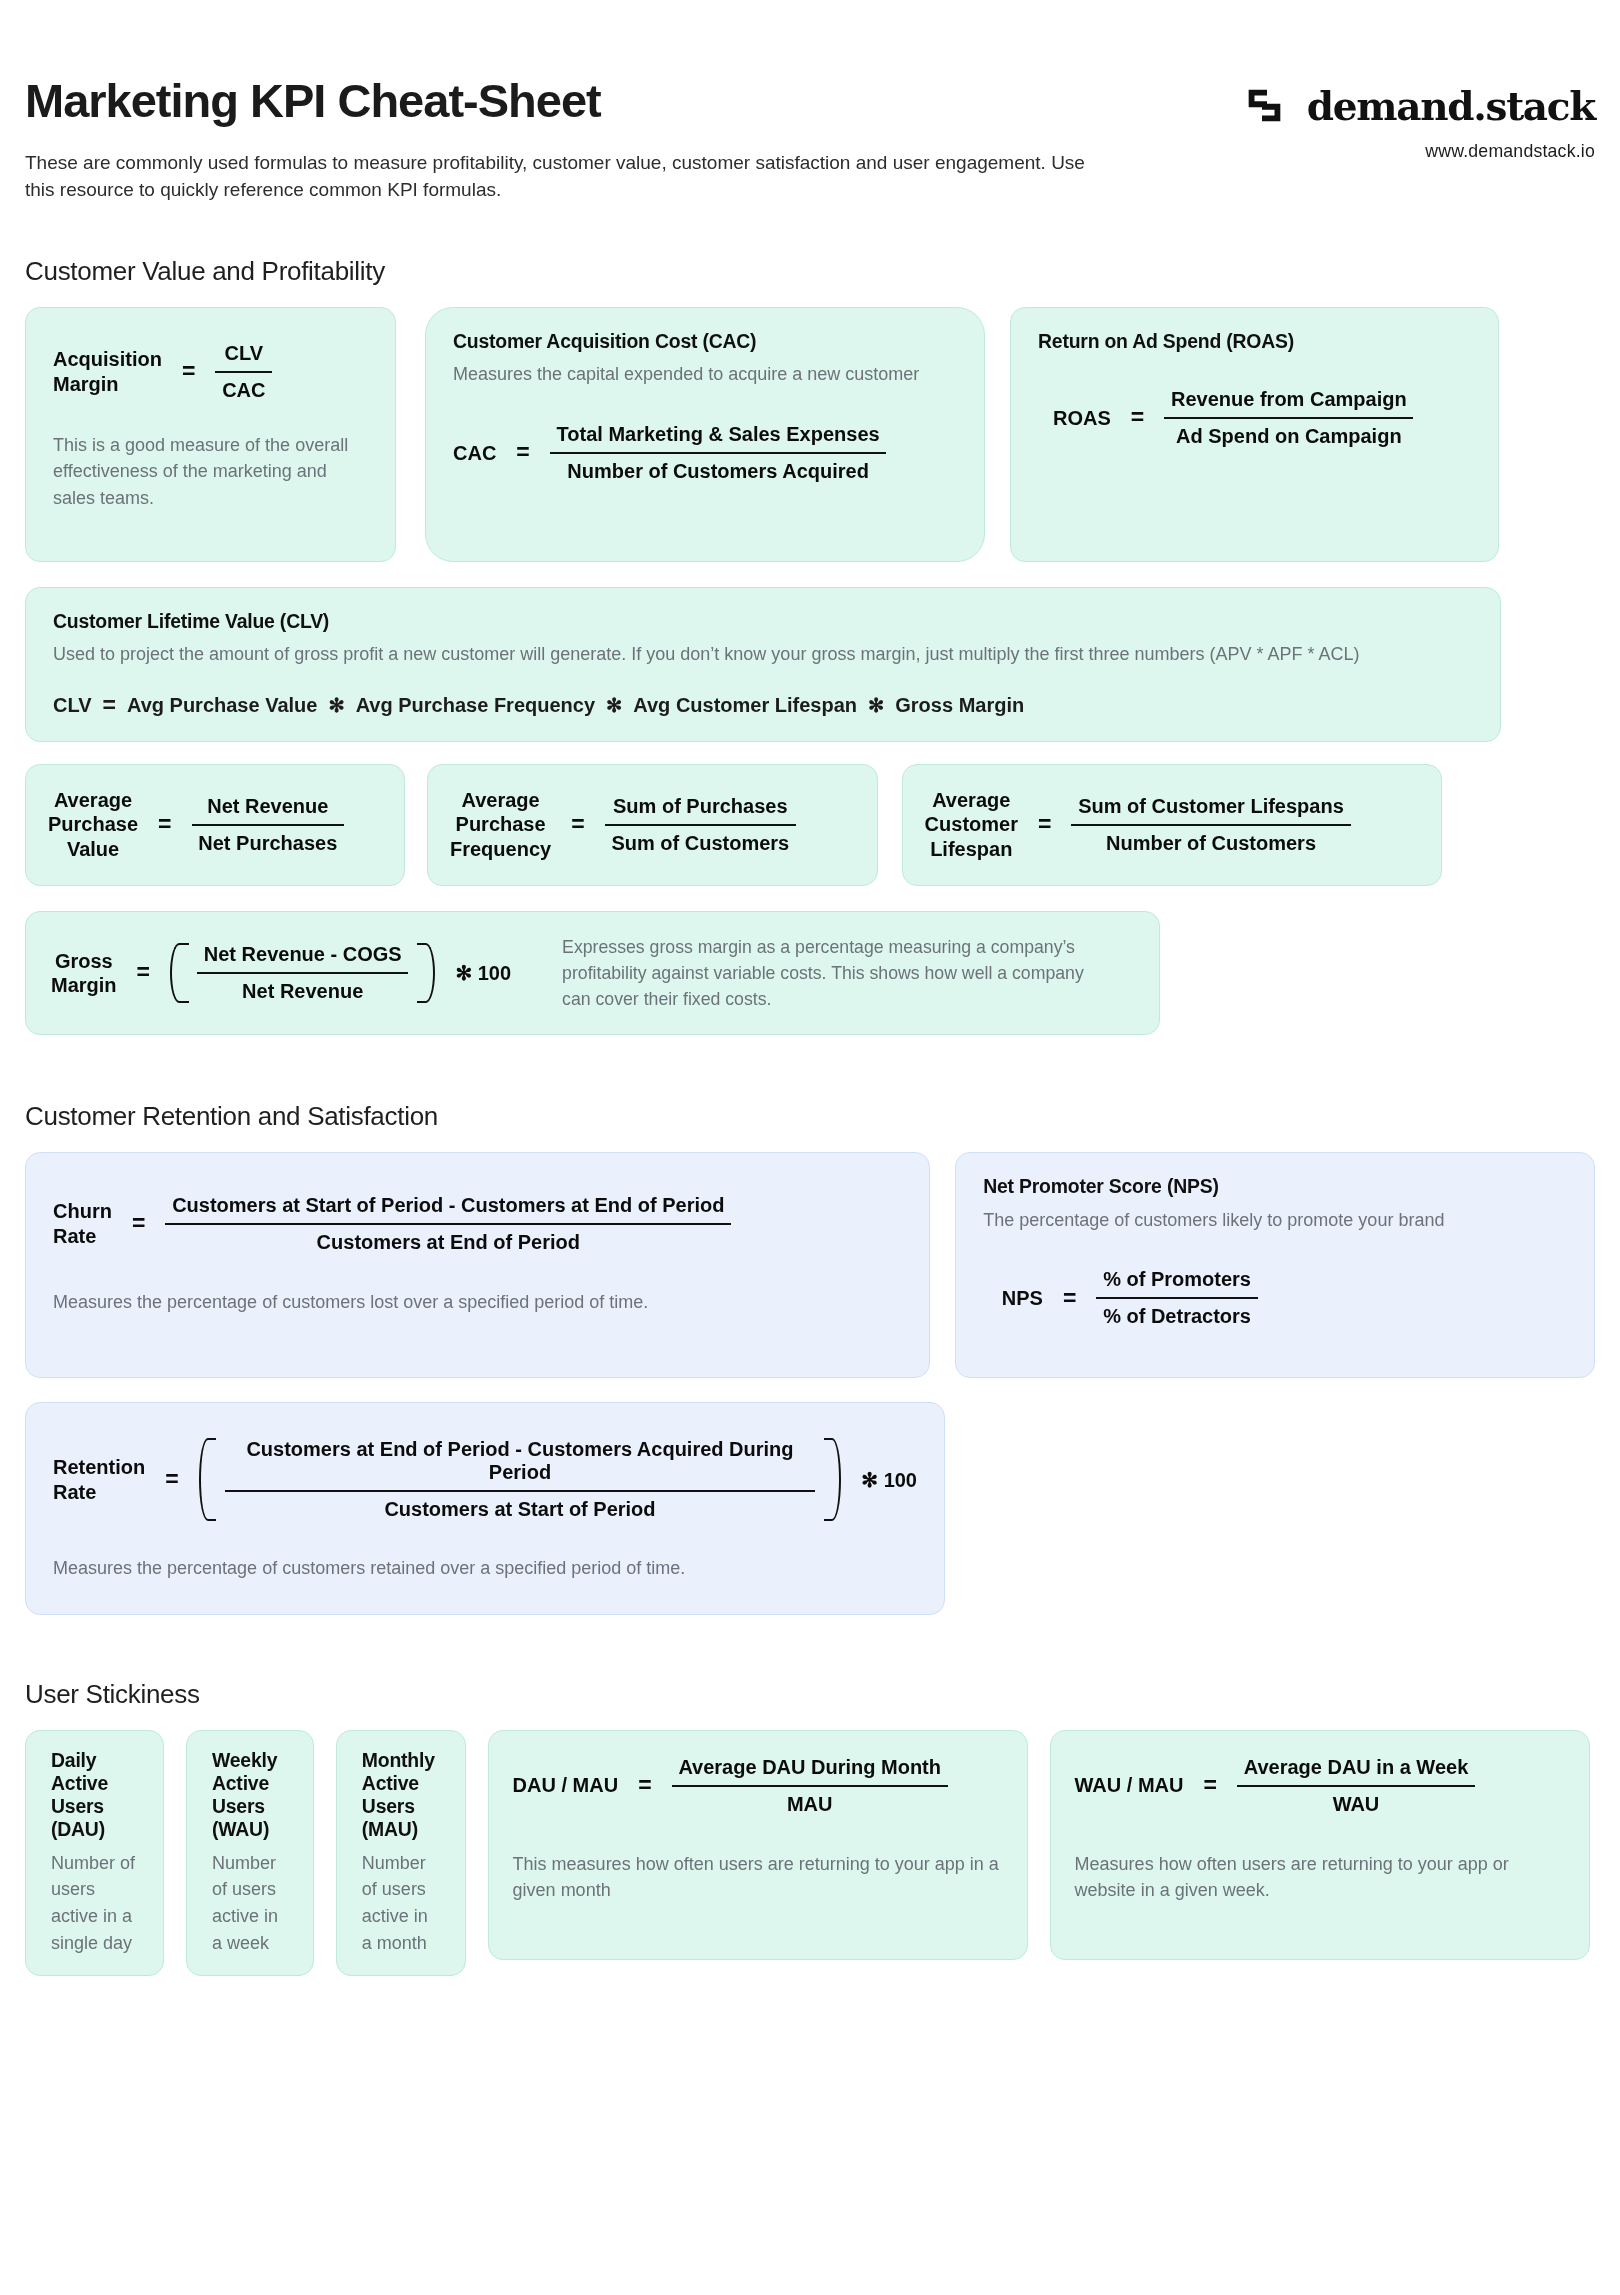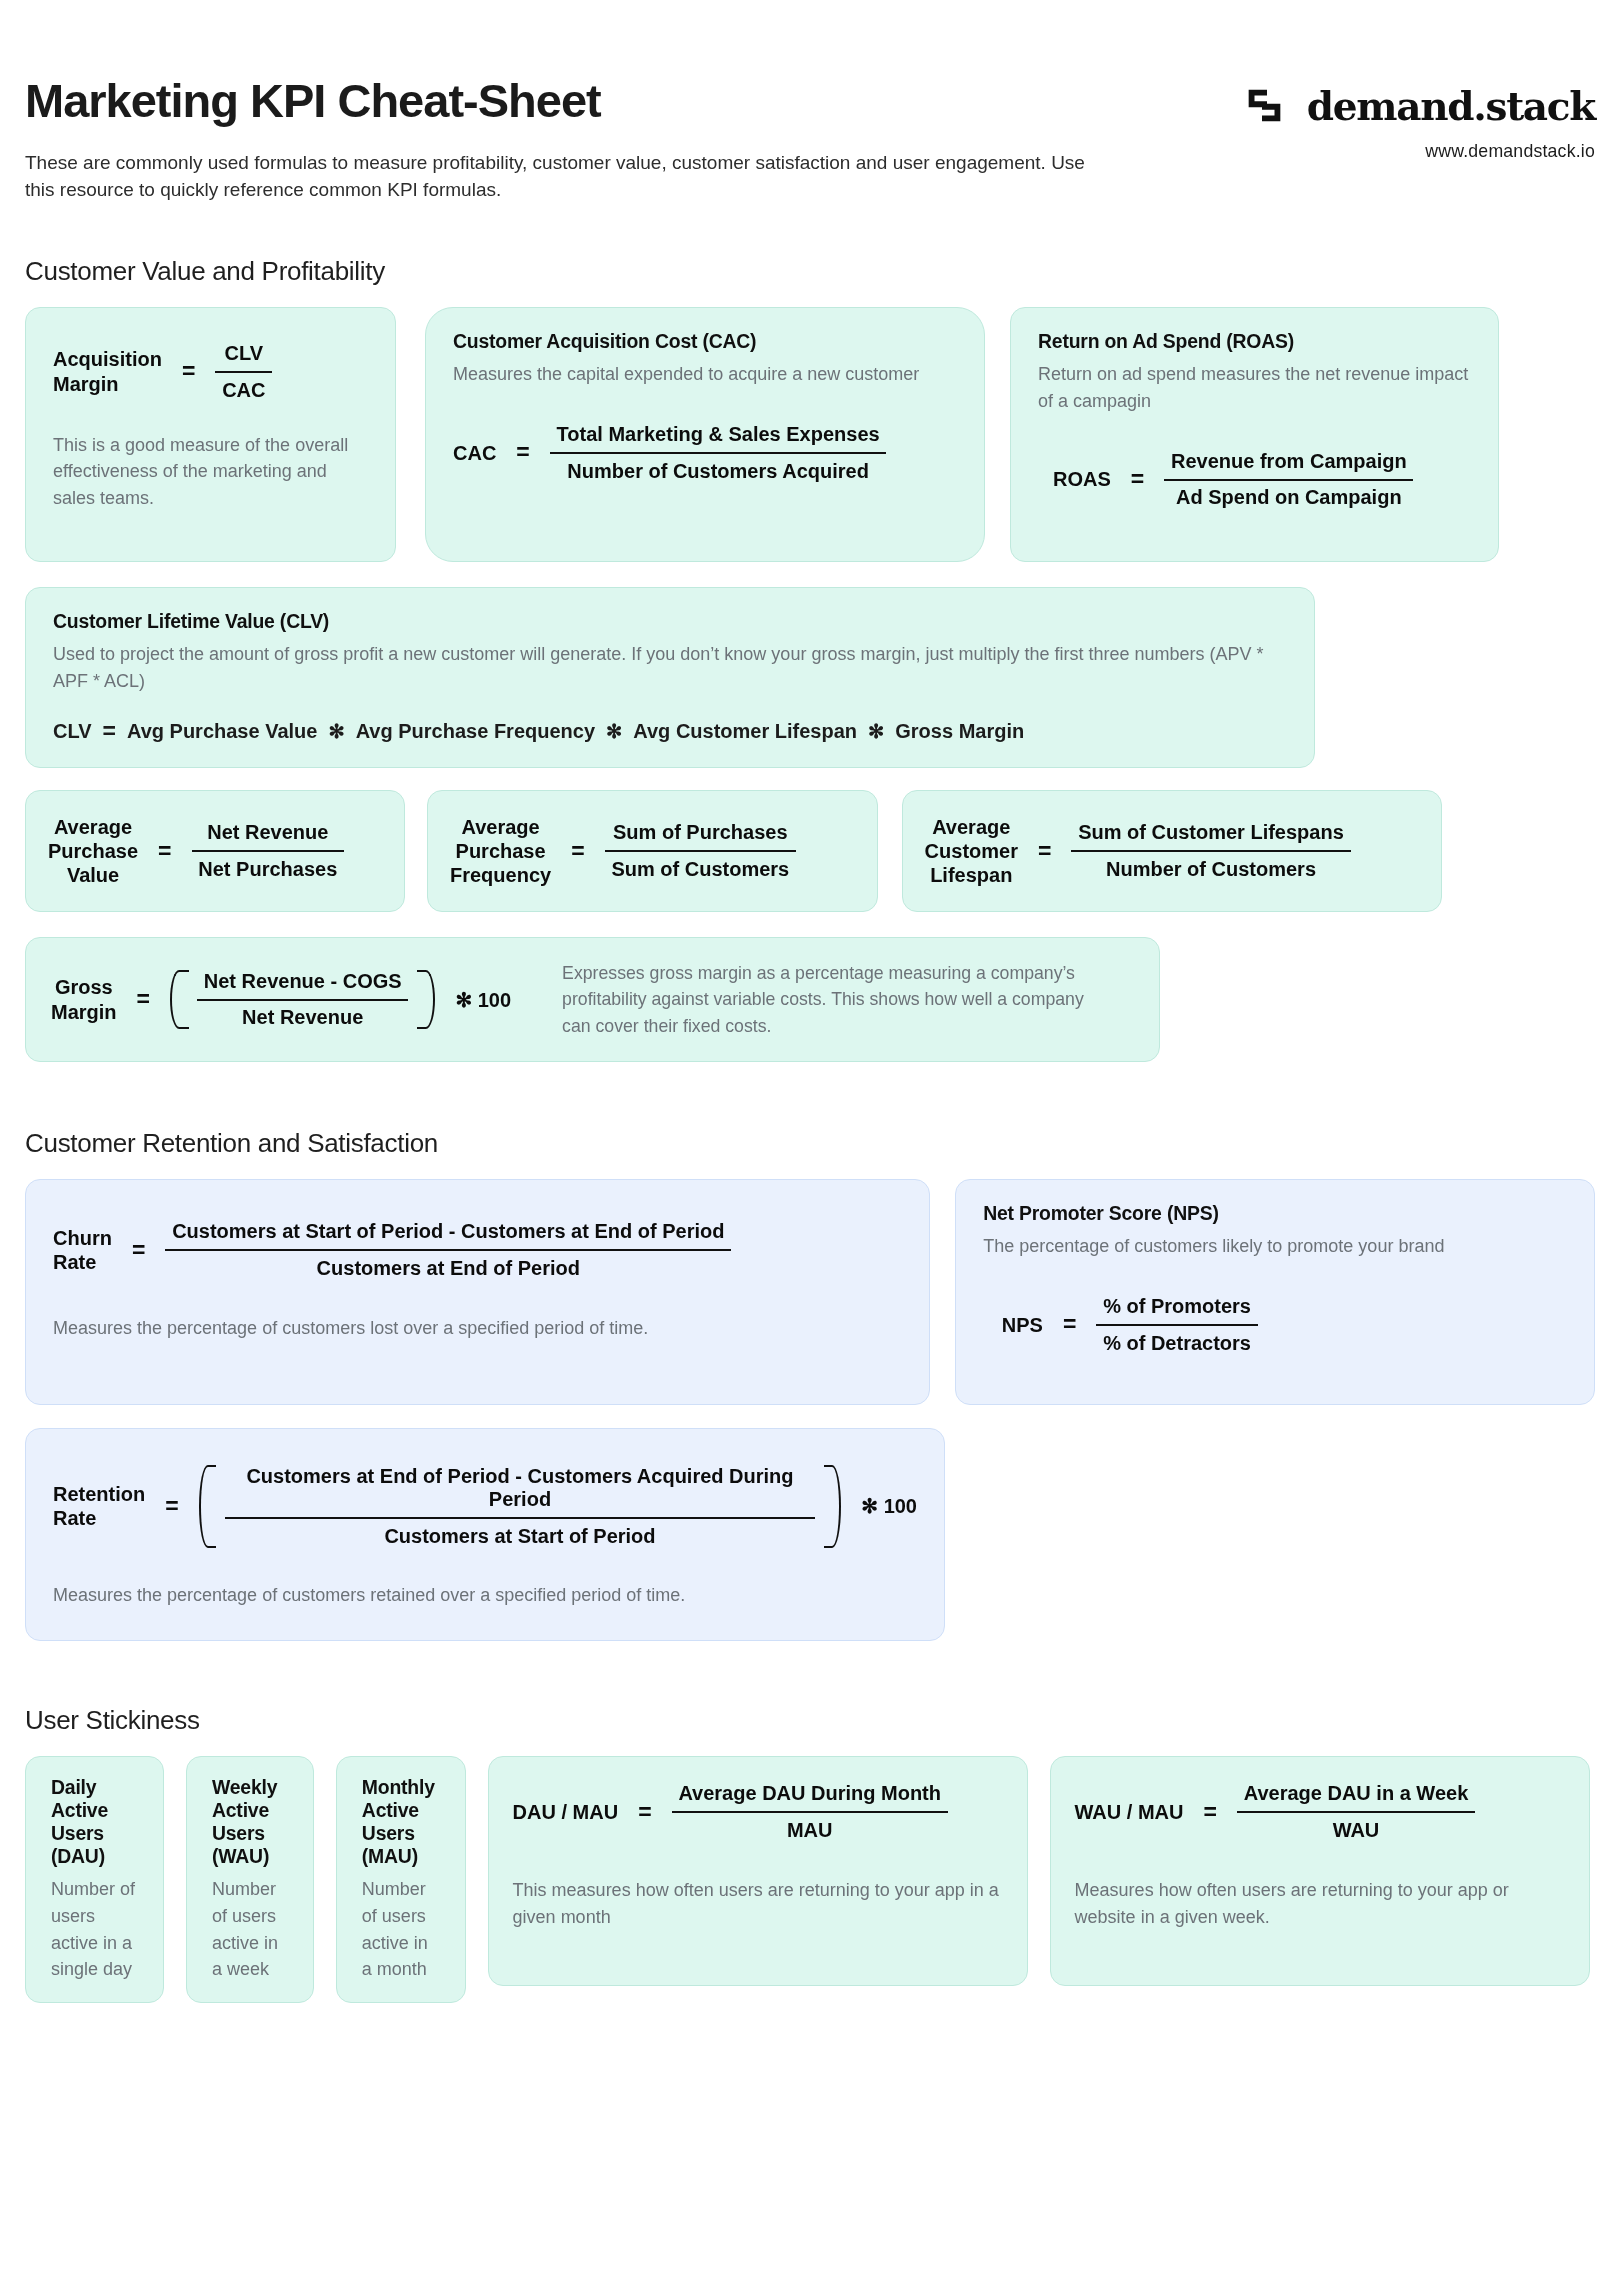--- a/index.html
+++ b/index.html
@@ -99,21 +99,21 @@
   .s1r1 .c1 { width: 371px; }
   .s1r1 .c2 { width: 560px; margin-left: 29px; border-radius: 28px; }
   .s1r1 .c3 { width: 489px; margin-left: 25px; }
   .s1r1 .card { min-height: 255px; }
   .s1r1 .c1 .formula { margin-top: 11.8px; }
   .s1r1 .c1 .card-desc { margin-top: 30px; }
   .s1r1 .c2 .formula, .s1r1 .c3 .formula { margin-top: 35px; }
   .s1r1 .c3 .formula { margin-left: 15px; }
 
   .s1r2 { margin-top: 25px; }
-  .s1r2 .card { width: 1290px; }
+  .s1r2 .card { width: 1476px; }
   .clv-line { margin-top: 23.6px; display: flex; align-items: center; gap: 11px; font-size: 20px; font-weight: 800; }
 
   .s1r3 { margin-top: 22px; }
   .s1r3 .c1 { width: 380px; }
   .s1r3 .c2 { width: 451px; margin-left: 22px; }
   .s1r3 .c3 { width: 540px; margin-left: 23.6px; }
   .s1r3 .card { padding: 20px 22px; min-height: 122px; display: flex; align-items: center; }
 
   .s1r4 { margin-top: 25px; }
   .s1r4 .card { width: 1135px; padding: 22px 25px; display: flex; align-items: center; gap: 51px; }
@@ -192,21 +192,20 @@
           <span class="eq">=</span>
           <span class="frac">
             <span class="num">Total Marketing &amp; Sales Expenses</span>
             <span class="den">Number of Customers Acquired</span>
           </span>
         </div>
       </div>
 
       <div class="card mint c3">
         <div class="card-title">Return on Ad Spend (ROAS)</div>
-        <div class="card-desc">Return on ad spend measures the net revenue impact of a campagin</div>
         <div class="formula">
           <span class="lhs">ROAS</span>
           <span class="eq">=</span>
           <span class="frac">
             <span class="num">Revenue from Campaign</span>
             <span class="den">Ad Spend on Campaign</span>
           </span>
         </div>
       </div>
     </div>

